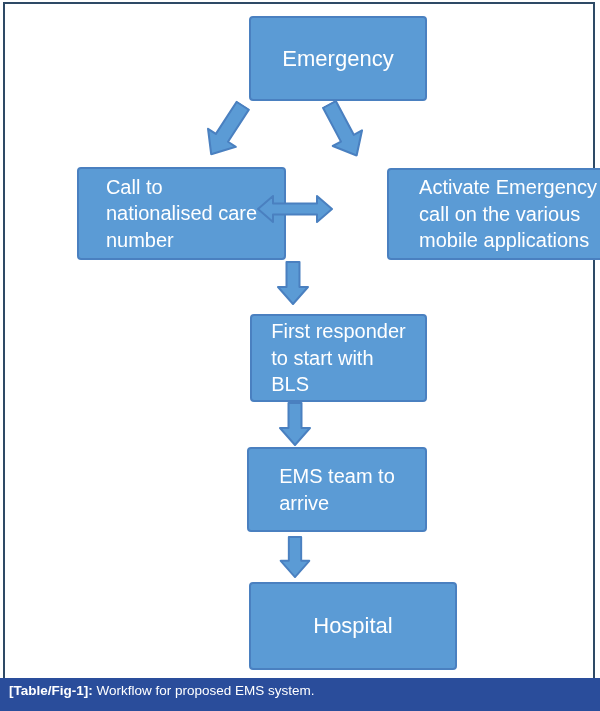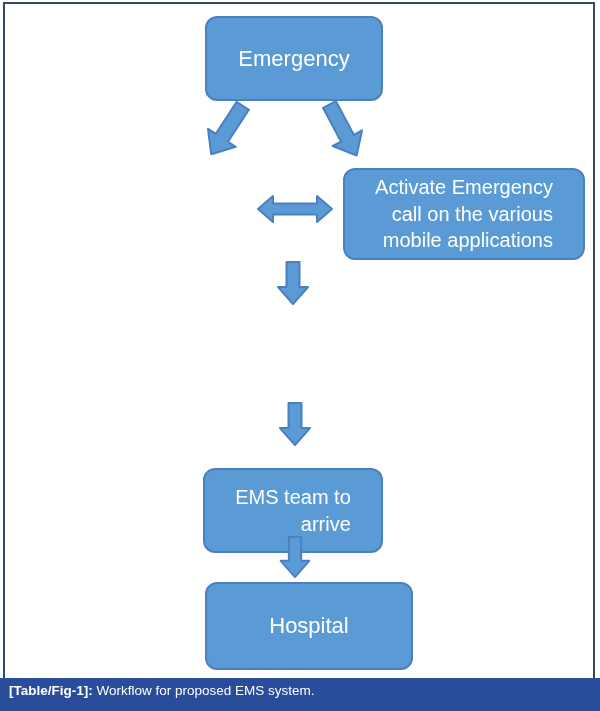--- a/index.html
+++ b/index.html
@@ -24,28 +24,29 @@
   .frame {
     position: absolute;
     left: 3px; top: 2px; right: 5px; bottom: 2px;
     border: 2px solid var(--frame-border);
     pointer-events: none;
   }
   .node {
     position: absolute;
     background: var(--node-fill);
     border: 2px solid var(--node-border);
-    border-radius: 12px;
+    border-radius: 4px;
     color: var(--node-text);
     display: flex;
     align-items: center;
     justify-content: center;
-    text-align: right;
+    text-align: left;
     white-space: pre-line;
     line-height: 1.32;
+    margin-left: 44px;
   }
   .node.single { font-size: 22px; }
   .node.multi  { font-size: 20px; }
   .arrow { position: absolute; }
   .arrow polygon {
     fill: var(--node-fill);
     stroke: var(--node-border);
     stroke-width: 2;
     stroke-linejoin: round;
   }
@@ -59,44 +60,50 @@
     font-size: 13.5px;
     padding: 5px 0 16px 9px;
   }
   .caption-bar .label { font-weight: bold; }
 
   
   #node-emergency      { left: 205px; top: 16px;  width: 178px; height: 85px; }
   #node-call-number    { left: 33px;  top: 167px; width: 209px; height: 93px; }
   #node-activate-app   { left: 343px; top: 168px; width: 242px; height: 92px; }
   #node-first-responder{ left: 206px; top: 314px; width: 177px; height: 88px; }
-  #node-ems-team       { left: 203px; top: 468px; width: 180px; height: 85px; }
+  #node-ems-team       { left: 203px; top: 447px; width: 180px; height: 85px; }
   #node-hospital       { left: 205px; top: 582px; width: 208px; height: 88px; }
 
   
   #arrow-left-diag  { left: 208px; top: 100px; transform: rotate(33deg); }
   #arrow-right-diag { left: 324px; top: 100px; transform: rotate(-28deg); }
   #arrow-double     { left: 257px; top: 194px; }
   #arrow-mid-down   { left: 277px; top: 261px; }
   #arrow-fr-ems     { left: 279px; top: 402px; }
   #arrow-ems-hosp   { left: 279px; top: 536px; }
 </style>
 </head>
 <body>
 
 <div class="figure">
   <div class="frame"></div>
 
   <div class="node single" id="node-emergency">Emergency</div>
 
+  <div class="node multi" id="node-call-number">Call to
+nationalised care
+number</div>
 
   <div class="node multi" id="node-activate-app">Activate Emergency
 call on the various
 mobile applications</div>
 
+  <div class="node multi" id="node-first-responder">First responder
+to start with
+BLS</div>
 
   <div class="node multi" id="node-ems-team">EMS team to
 arrive</div>
 
   <div class="node single" id="node-hospital">Hospital</div>
 
   <svg class="arrow" id="arrow-left-diag" width="38" height="60" viewBox="0 0 34 58">
     <polygon points="10,1 24,1 24,38 33,38 17,57 1,38 10,38"></polygon>
   </svg>
 

